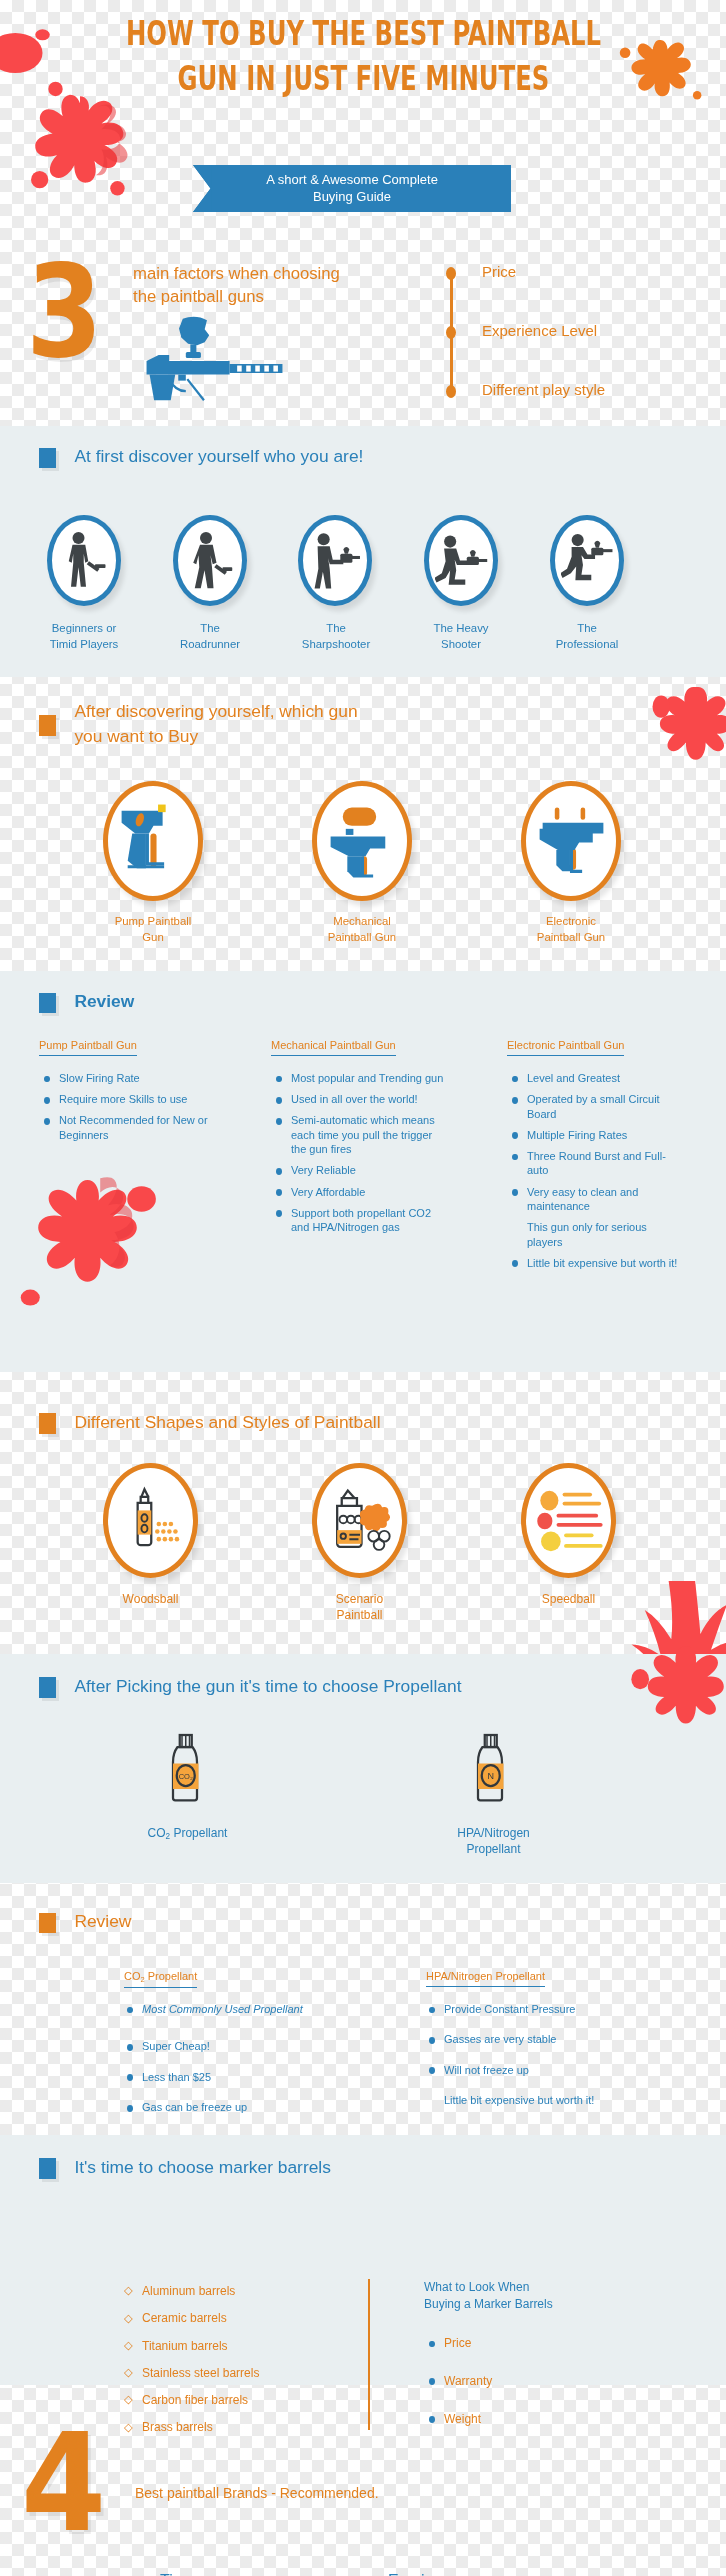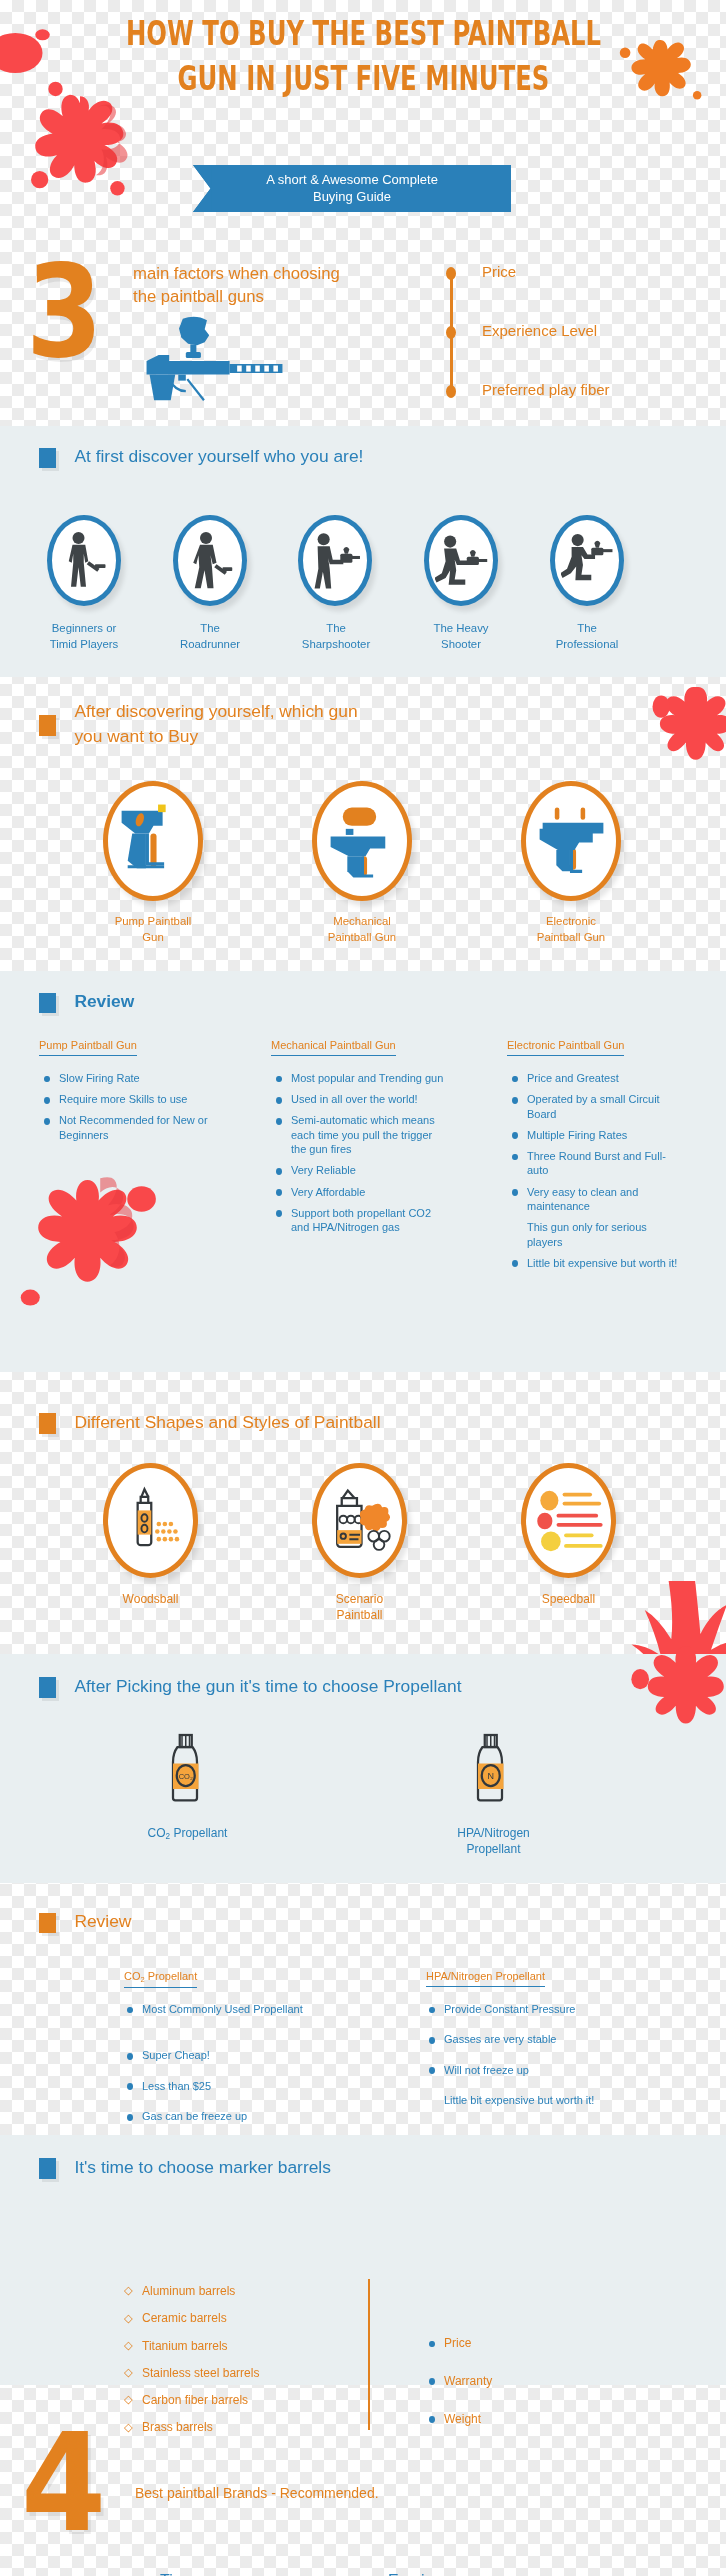--- a/index.html
+++ b/index.html
@@ -301,21 +301,21 @@
     <div class="factor-item" style="left:450px; top:24px;">
       <span class="factor-dot"></span>
       <span class="factor-label">Price</span>
     </div>
     <div class="factor-item" style="left:450px; top:83px;">
       <span class="factor-dot"></span>
       <span class="factor-label">Experience Level</span>
     </div>
     <div class="factor-item" style="left:450px; top:142px;">
       <span class="factor-dot"></span>
-      <span class="factor-label">Preferred play fiber</span>
+      <span class="factor-label">Different play style</span>
     </div>
   </div>
 
   <div class="panel" style="top:426px; height:251px;">
     <div class="sec-head" style="left:39px; top:18px;">
       <span class="sec-chip blue"></span>
       <span class="sec-title blue">At first discover yourself who you are!</span>
     </div>
 
     <div class="ring blue" style="left:47px; top:89px; width:74px; height:91px;">
@@ -512,21 +512,21 @@
       <li class="dot">Most popular and Trending gun</li>
       <li class="dot">Used in all over the world!</li>
       <li class="dot">Semi-automatic which means each time you pull the trigger the gun fires</li>
       <li class="dot">Very Reliable</li>
       <li class="dot">Very Affordable</li>
       <li class="dot">Support  both propellant CO2 and HPA/Nitrogen gas</li>
     </ul>
 
     <div class="col-head" style="left:507px; top:68px;">Electronic Paintball Gun</div>
     <ul class="bullets" style="left:512px; top:100px; width:168px;">
-      <li class="dot">Price and Greatest</li>
+      <li class="dot">Level and Greatest</li>
       <li class="dot">Operated by a small Circuit Board</li>
       <li class="dot">Multiple Firing Rates</li>
       <li class="dot">Three Round Burst and Full-auto</li>
       <li class="dot">Very easy to clean and maintenance</li>
       <li class="nodot">This gun only for serious players</li>
       <li class="dot">Little bit expensive but worth it!</li>
     </ul>
   </div>
 
   <div style="position:absolute; left:0; top:1393px; width:727px; height:250px;">
@@ -679,21 +679,21 @@
   <div style="position:absolute; left:0; top:1891px; width:727px; height:227px;">
     <div class="sec-head" style="left:39px; top:18px;">
       <span class="sec-chip orange"></span>
       <span class="sec-title orange">Review</span>
     </div>
 
     <div class="col-head" style="left:124px; top:79px;">
       <span>CO</span><sub>2</sub><span> Propellant</span>
     </div>
     <ul class="bullets" style="left:127px; top:111px; width:257px;">
-      <li class="dot" style="margin-bottom:32px;">Most Commonly Used Propellant</li>
+      <li class="dot" style="margin-bottom:23px;font-style:italic;">Most Commonly Used Propellant</li>
       <li class="dot" style="margin-bottom:16px;">Super Cheap!</li>
       <li class="dot" style="margin-bottom:16px;">Less than $25</li>
       <li class="dot">Gas can be freeze up</li>
     </ul>
 
     <div class="col-head" style="left:426px; top:79px;">
       <span>HPA/Nitrogen Propellant</span>
     </div>
     <ul class="bullets" style="left:429px; top:111px; width:273px;">
       <li class="dot" style="margin-bottom:16px;">Provide Constant Pressure</li>
@@ -713,20 +713,24 @@
       <li>Aluminum barrels</li>
       <li>Ceramic barrels</li>
       <li>Titanium barrels</li>
       <li>Stainless steel barrels</li>
       <li>Carbon fiber barrels</li>
       <li>Brass barrels</li>
     </ul>
 
     <div class="vrule" style="left:368px; top:144px; height:151px;"></div>
 
+    <div class="plain-note" style="left:424px; top:144px; width:227px;">
+      <div>What to Look When</div>
+      <div>Buying a Marker Barrels</div>
+    </div>
 
     <ul class="bullets" style="left:429px; top:201px; width:212px;">
       <li class="dot" style="font-size:12px; margin-bottom:23.5px; color:#e2811f;">Price</li>
       <li class="dot" style="font-size:12px; margin-bottom:23.5px; color:#e2811f;">Warranty</li>
       <li class="dot" style="font-size:12px; color:#e2811f;">Weight</li>
     </ul>
   </div>
 
   <div style="position:absolute; left:0; top:2385px; width:727px; height:191px;">
     <div class="bignum" style="left:21px; top:30px; font-size:136px;">4</div>

